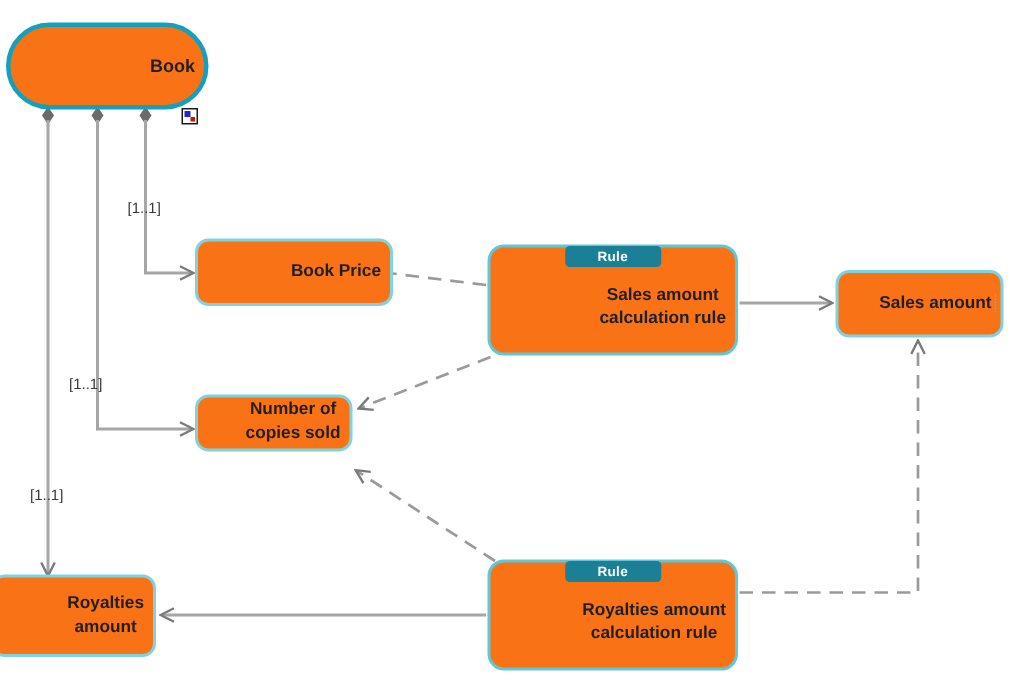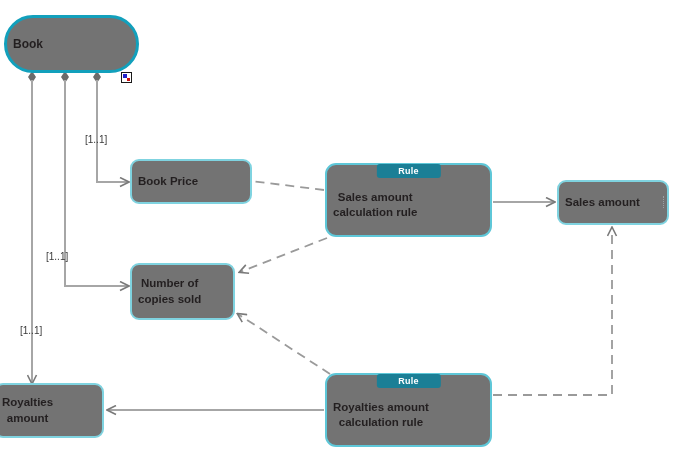--- a/index.html
+++ b/index.html
@@ -24,26 +24,26 @@
     top: 0;
     width: 673px;
     height: 457px;
     pointer-events: none;
   }
 
   
   .node {
     position: absolute;
     box-sizing: border-box;
-    background: #737373;
+    background: #f97316;
     border: 2px solid #7fd3e0;
     border-radius: 9px;
     display: flex;
     align-items: center;
-    justify-content: flex-start;
+    justify-content: flex-end;
     text-align: center;
     color: #231f20;
     font-size: 11.5px;
     font-weight: bold;
     line-height: 1.35;
     z-index: 3;
   }
   .node .label {
     display: block;
     padding: 0 6px;
@@ -171,25 +171,25 @@
 
   <div class="node root" style="left:4px; top:15px; width:135px; height:58px;">
     <span class="label">Book</span>
   </div>
 
   <div class="nested-icon" style="left:121px; top:72px;">
     <span class="d-blue"></span>
     <span class="d-red"></span>
   </div>
 
-  <div class="node" style="left:130px; top:159px; width:122px; height:45px;">
+  <div class="node" style="left:130px; top:159px; width:132px; height:45px;">
     <span class="label">Book Price</span>
   </div>
 
-  <div class="node" style="left:130px; top:263px; width:105px; height:57px;">
+  <div class="node" style="left:130px; top:263px; width:105px; height:38px;">
     <span class="label">Number of
 copies sold</span>
   </div>
 
   <div class="node" style="left:-6px; top:383px; width:110px; height:55px;">
     <span class="label">Royalties
 amount</span>
   </div>
 
   <div class="node" style="left:557px; top:180px; width:112px; height:45px;">

